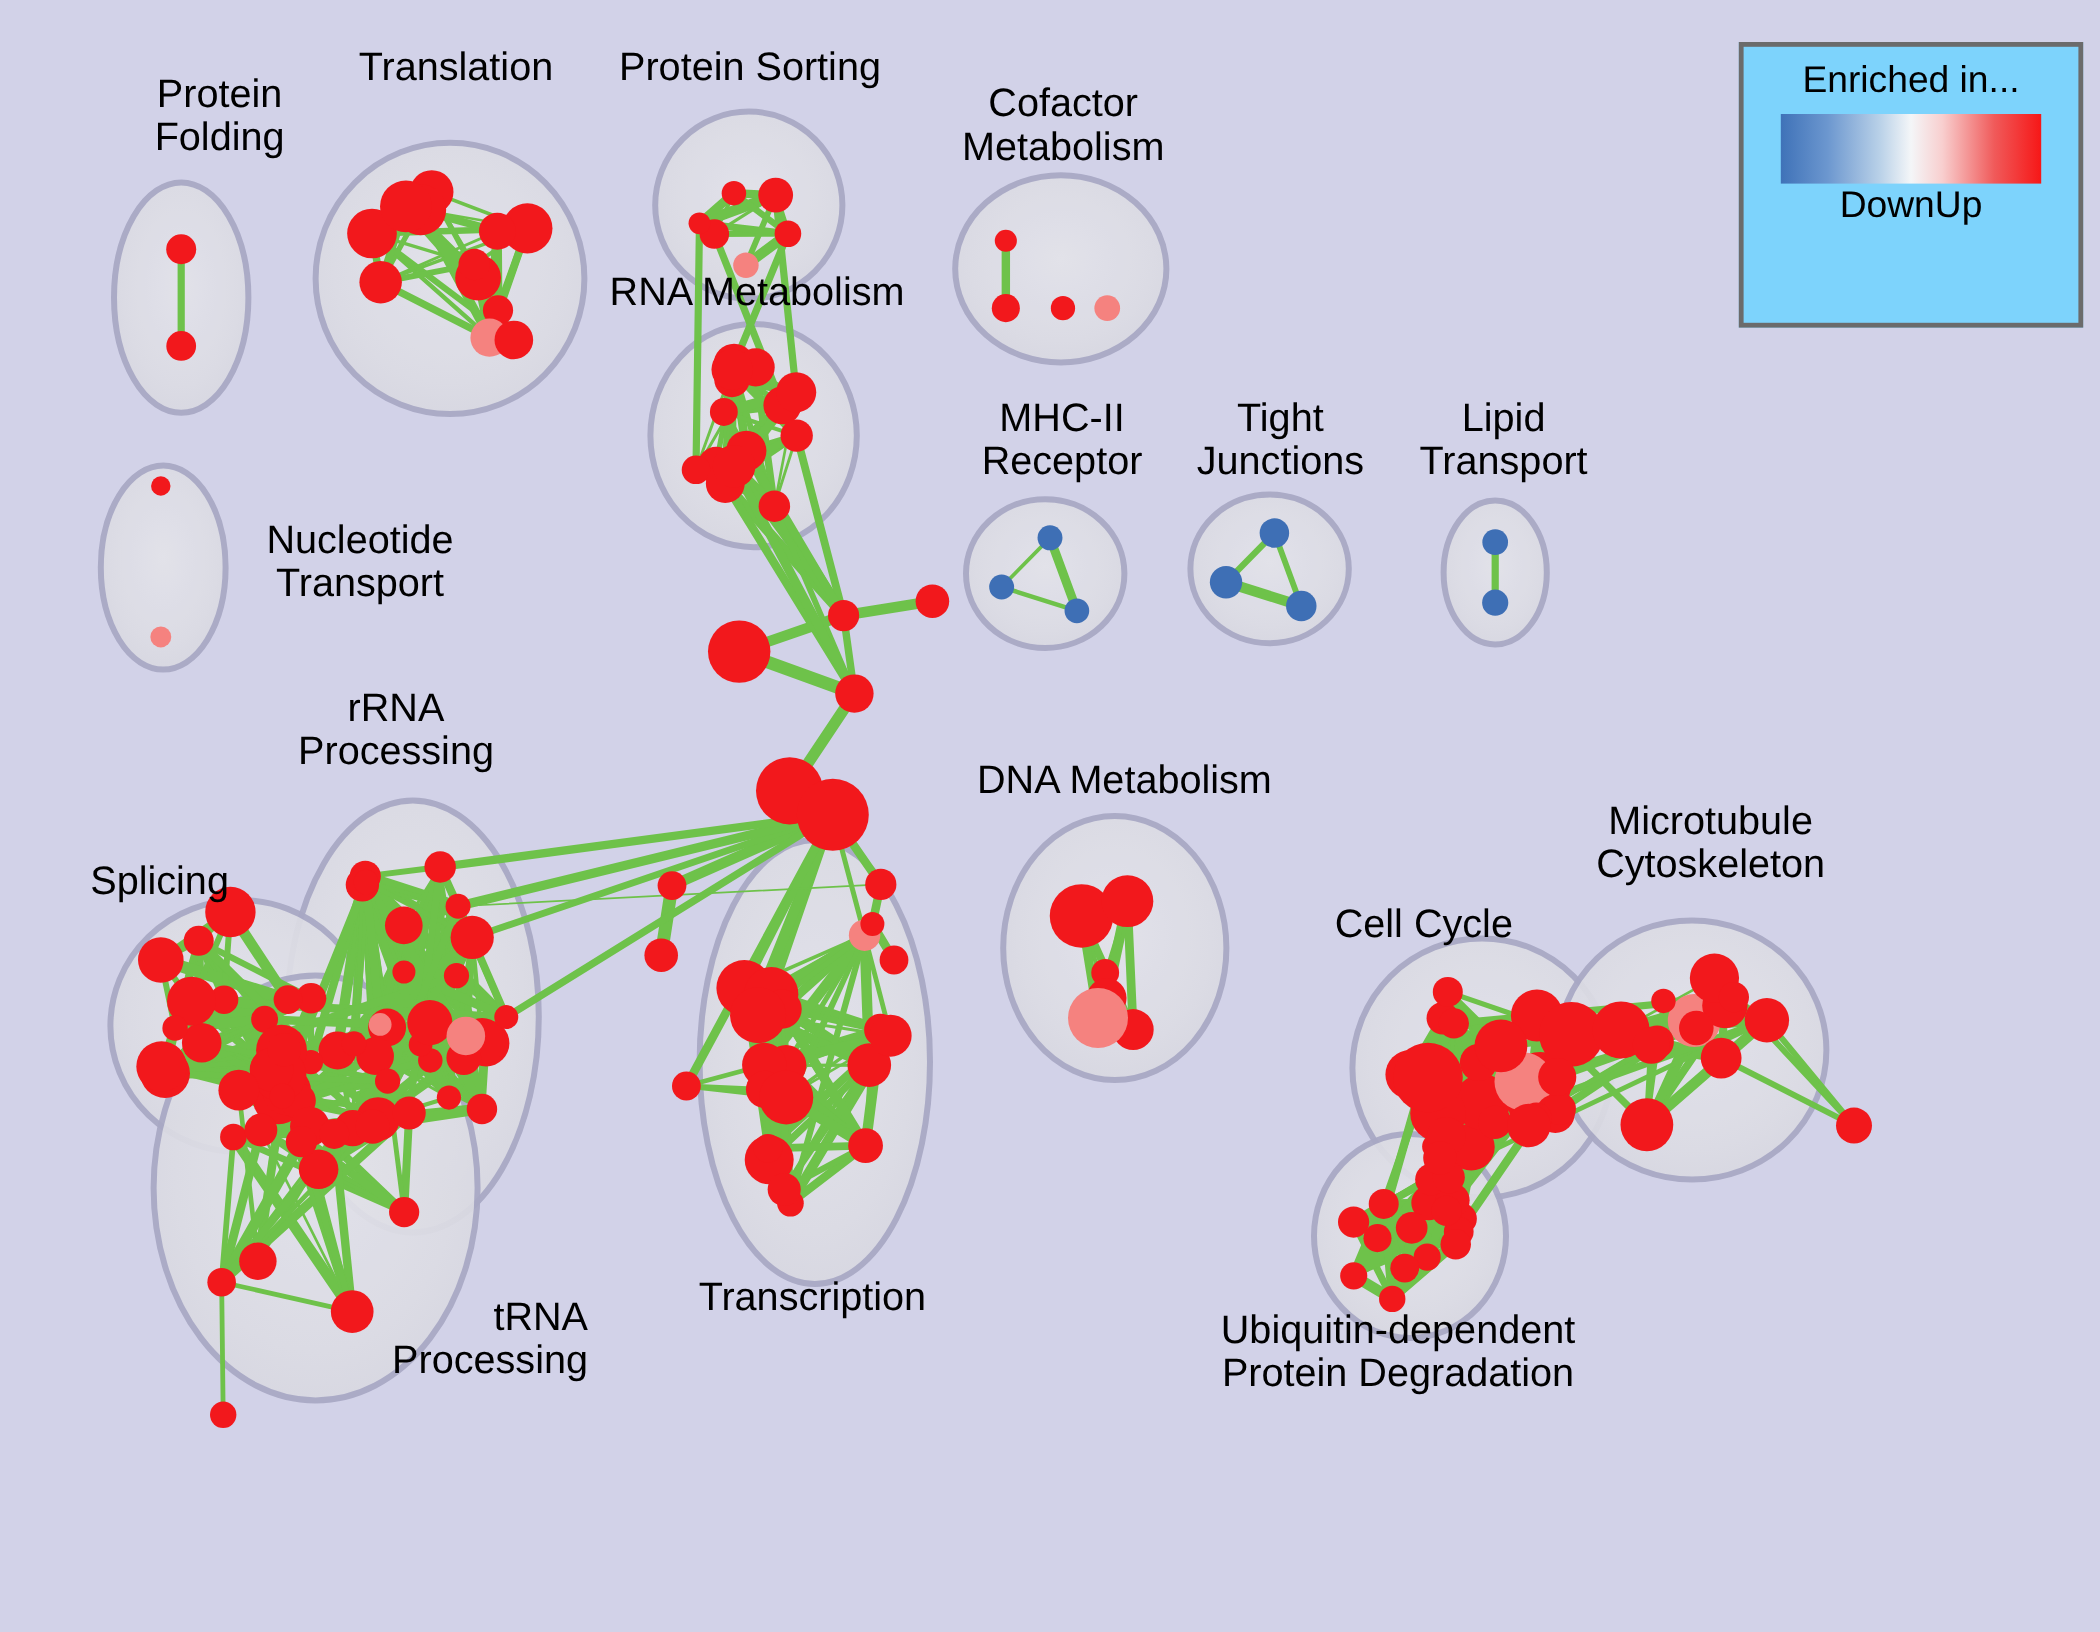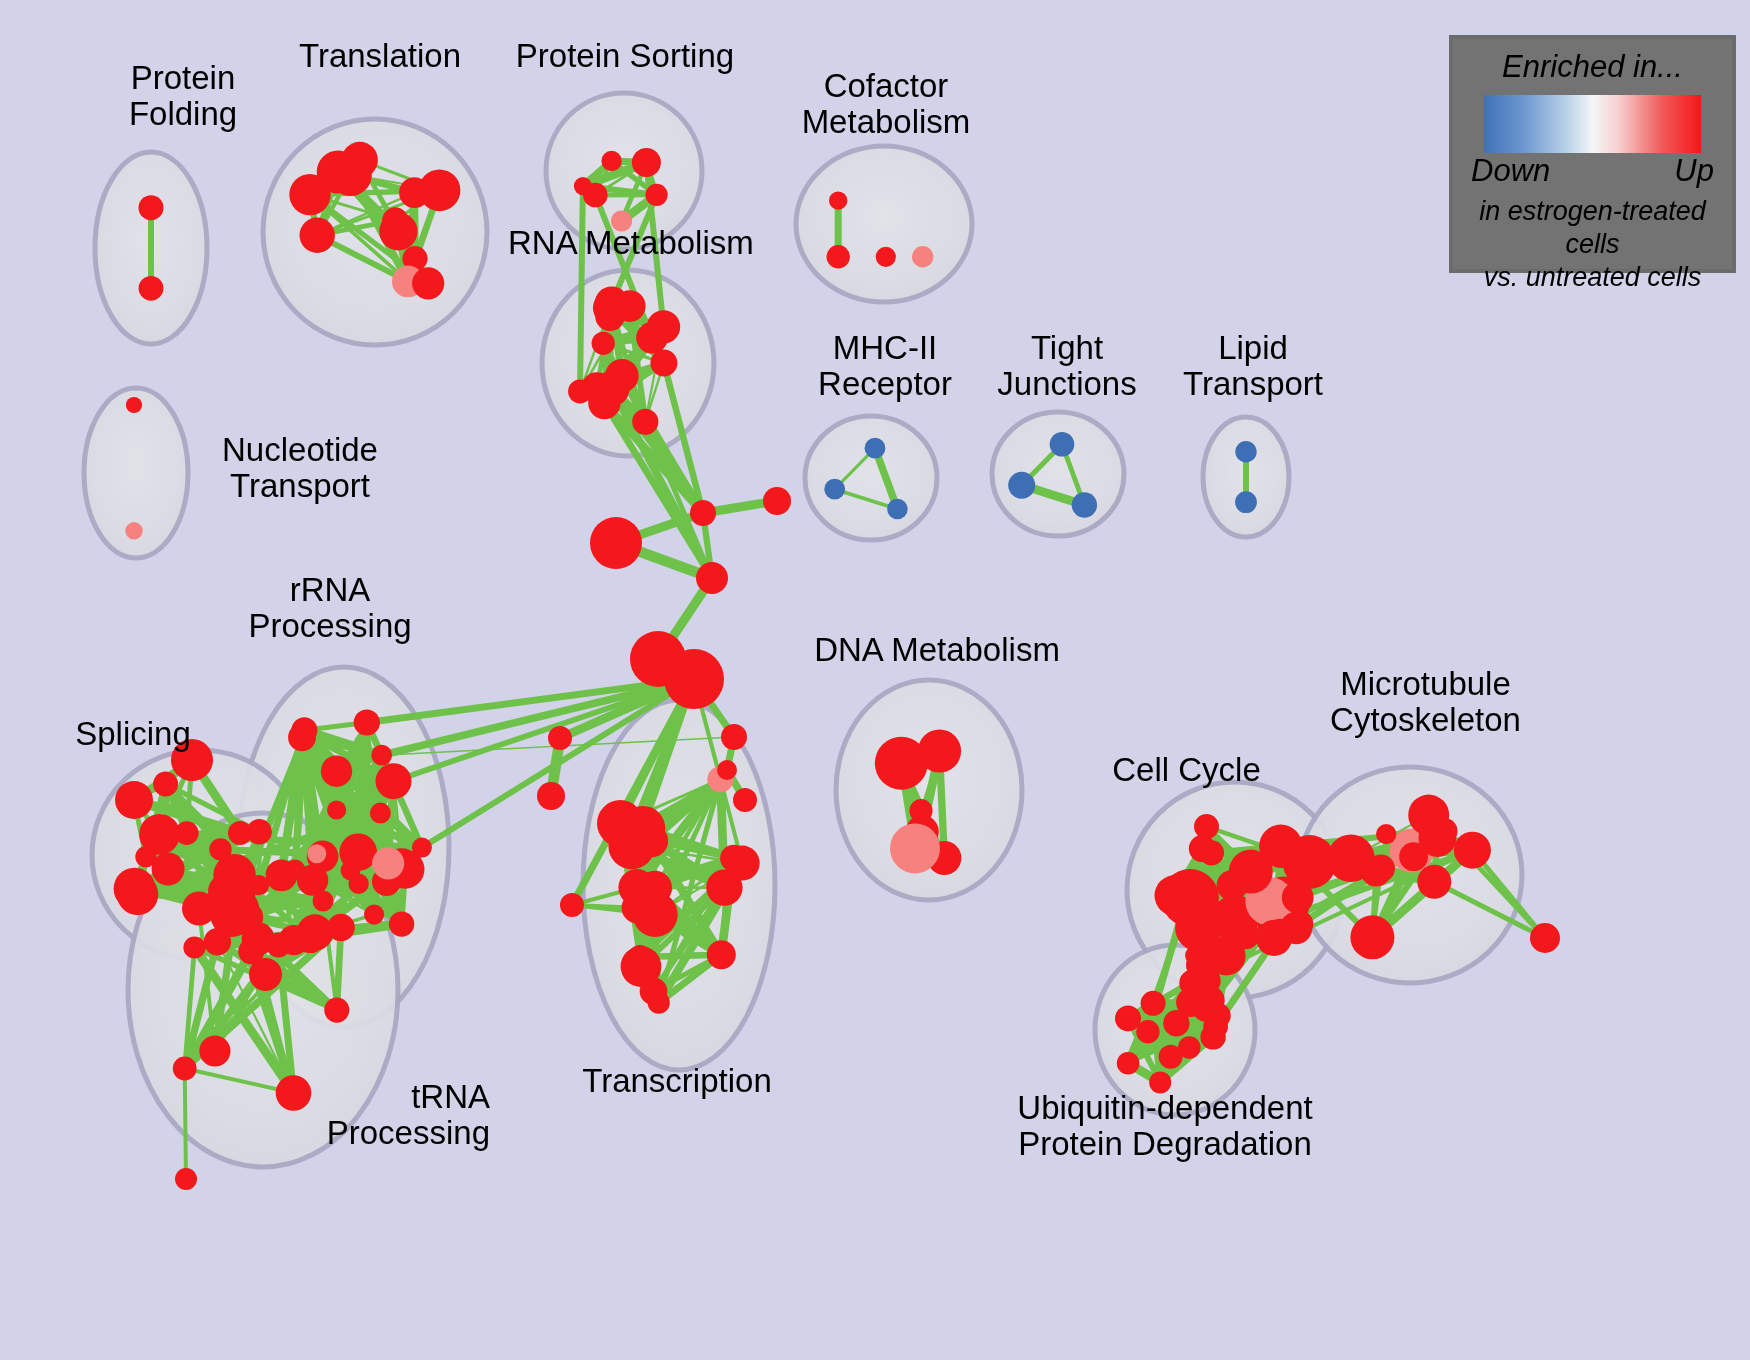--- a/index.html
+++ b/index.html
@@ -17,33 +17,32 @@
     line-height:1.08;
     font-family:"Liberation Sans", sans-serif;
     white-space:pre;
     text-align:center;
     pointer-events:none;
   }
   #legend{
     position:absolute;
     box-sizing:border-box;
     border:4px solid #6b6b6b;
-    background:#737373;
-    font-style:italic;
+    background:#7dd3fc;
   }
   #legend .lg-title{
     text-align:center;color:#000;font-size:31px;
     font-family:"Liberation Sans", sans-serif;
   }
   #legend .lg-bar{
     margin:10px auto 0 auto;
     background:linear-gradient(to right,#3f72b8 0%,#6c97cf 18%,#b9d1e8 38%,#f4f6f8 50%,#f8cfcf 62%,#f05a5a 82%,#f61717 100%);
   }
   #legend .lg-ends{
-    display:flex;justify-content:space-between;
+    display:flex;justify-content:center;
     font-size:31px;color:#000;
     font-family:"Liberation Sans", sans-serif;
   }
   #legend .lg-sub{
     text-align:center;color:#000;font-size:27px;line-height:1.22;
     font-family:"Liberation Sans", sans-serif;margin-top:6px;
   }
 </style>
 </head>
 <body>
@@ -1186,18 +1185,14 @@
 Protein Degradation</div>
     </div>
 
   <div id="legend" style="left: 1449px; top: 35px; width: 287px; height: 238px; padding: 10px 18px;">
     <div class="lg-title">Enriched in...</div>
     <div class="lg-bar" style="width: 217px; height: 58px;"></div>
     <div class="lg-ends">
       <span>Down</span>
       <span>Up</span>
     </div>
-    <div class="lg-sub">
-      <div>in estrogen-treated cells</div>
-      <div>vs. untreated cells</div>
-    </div>
   </div>
 </div>
 
 </body></html>

